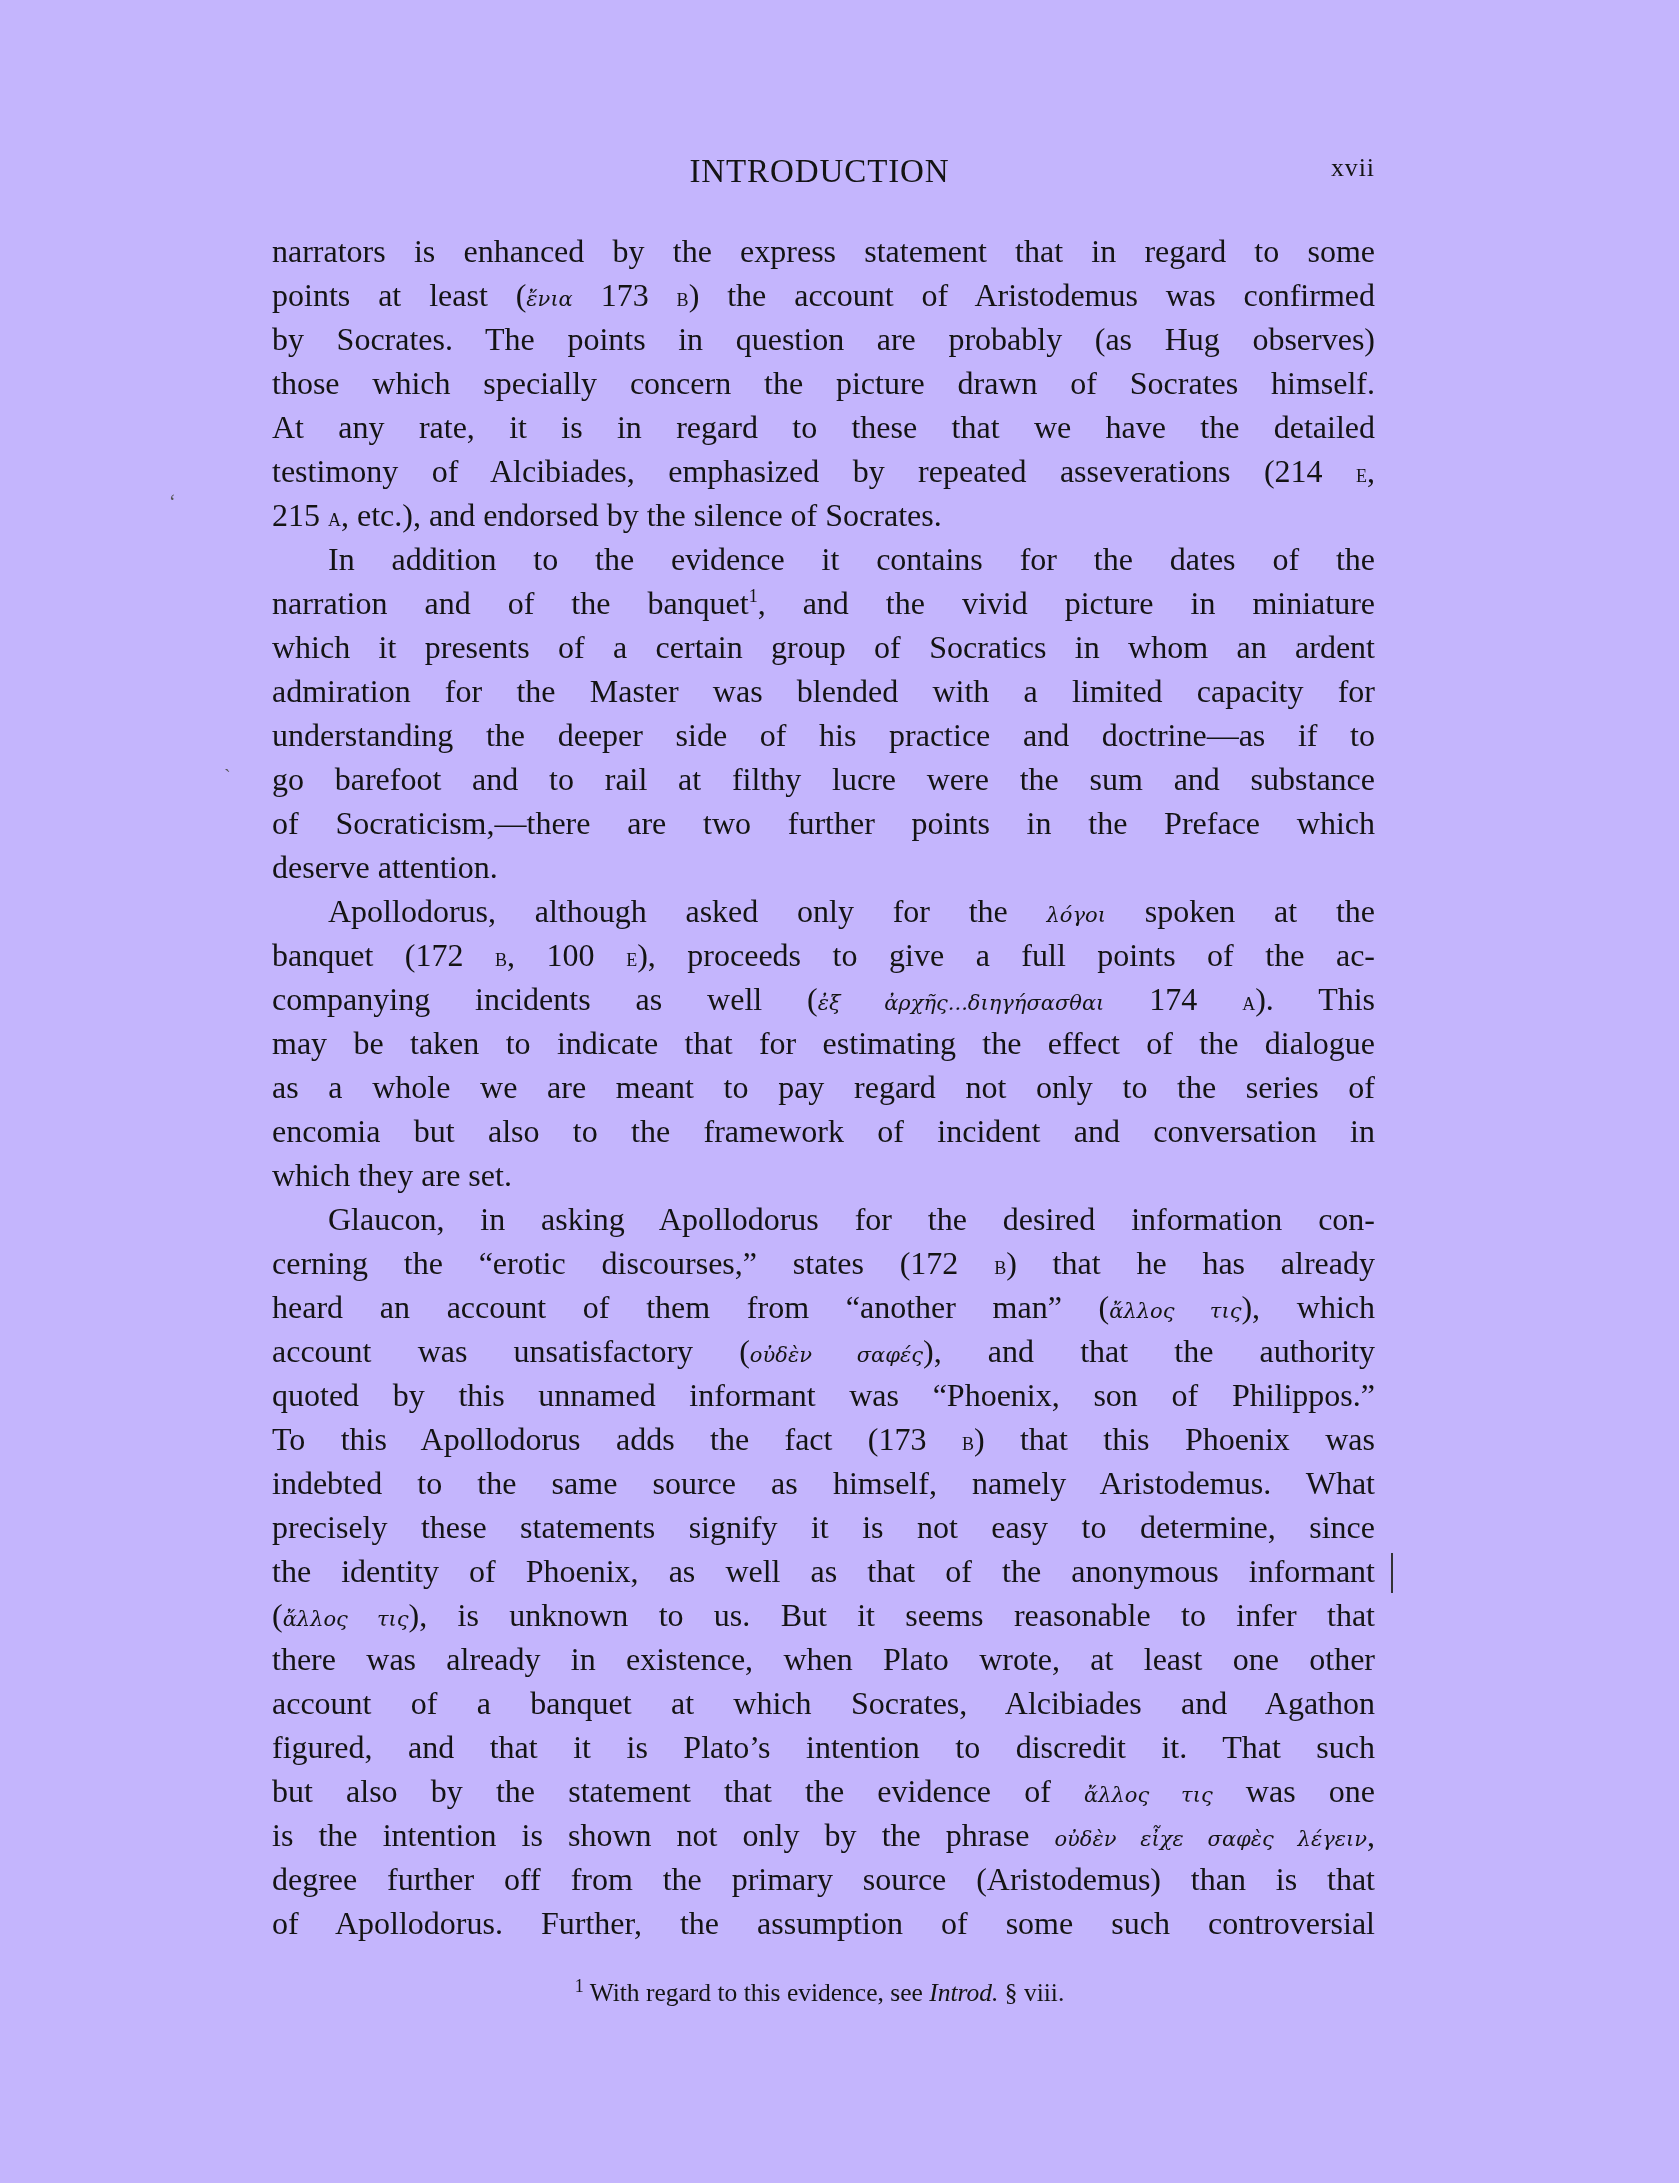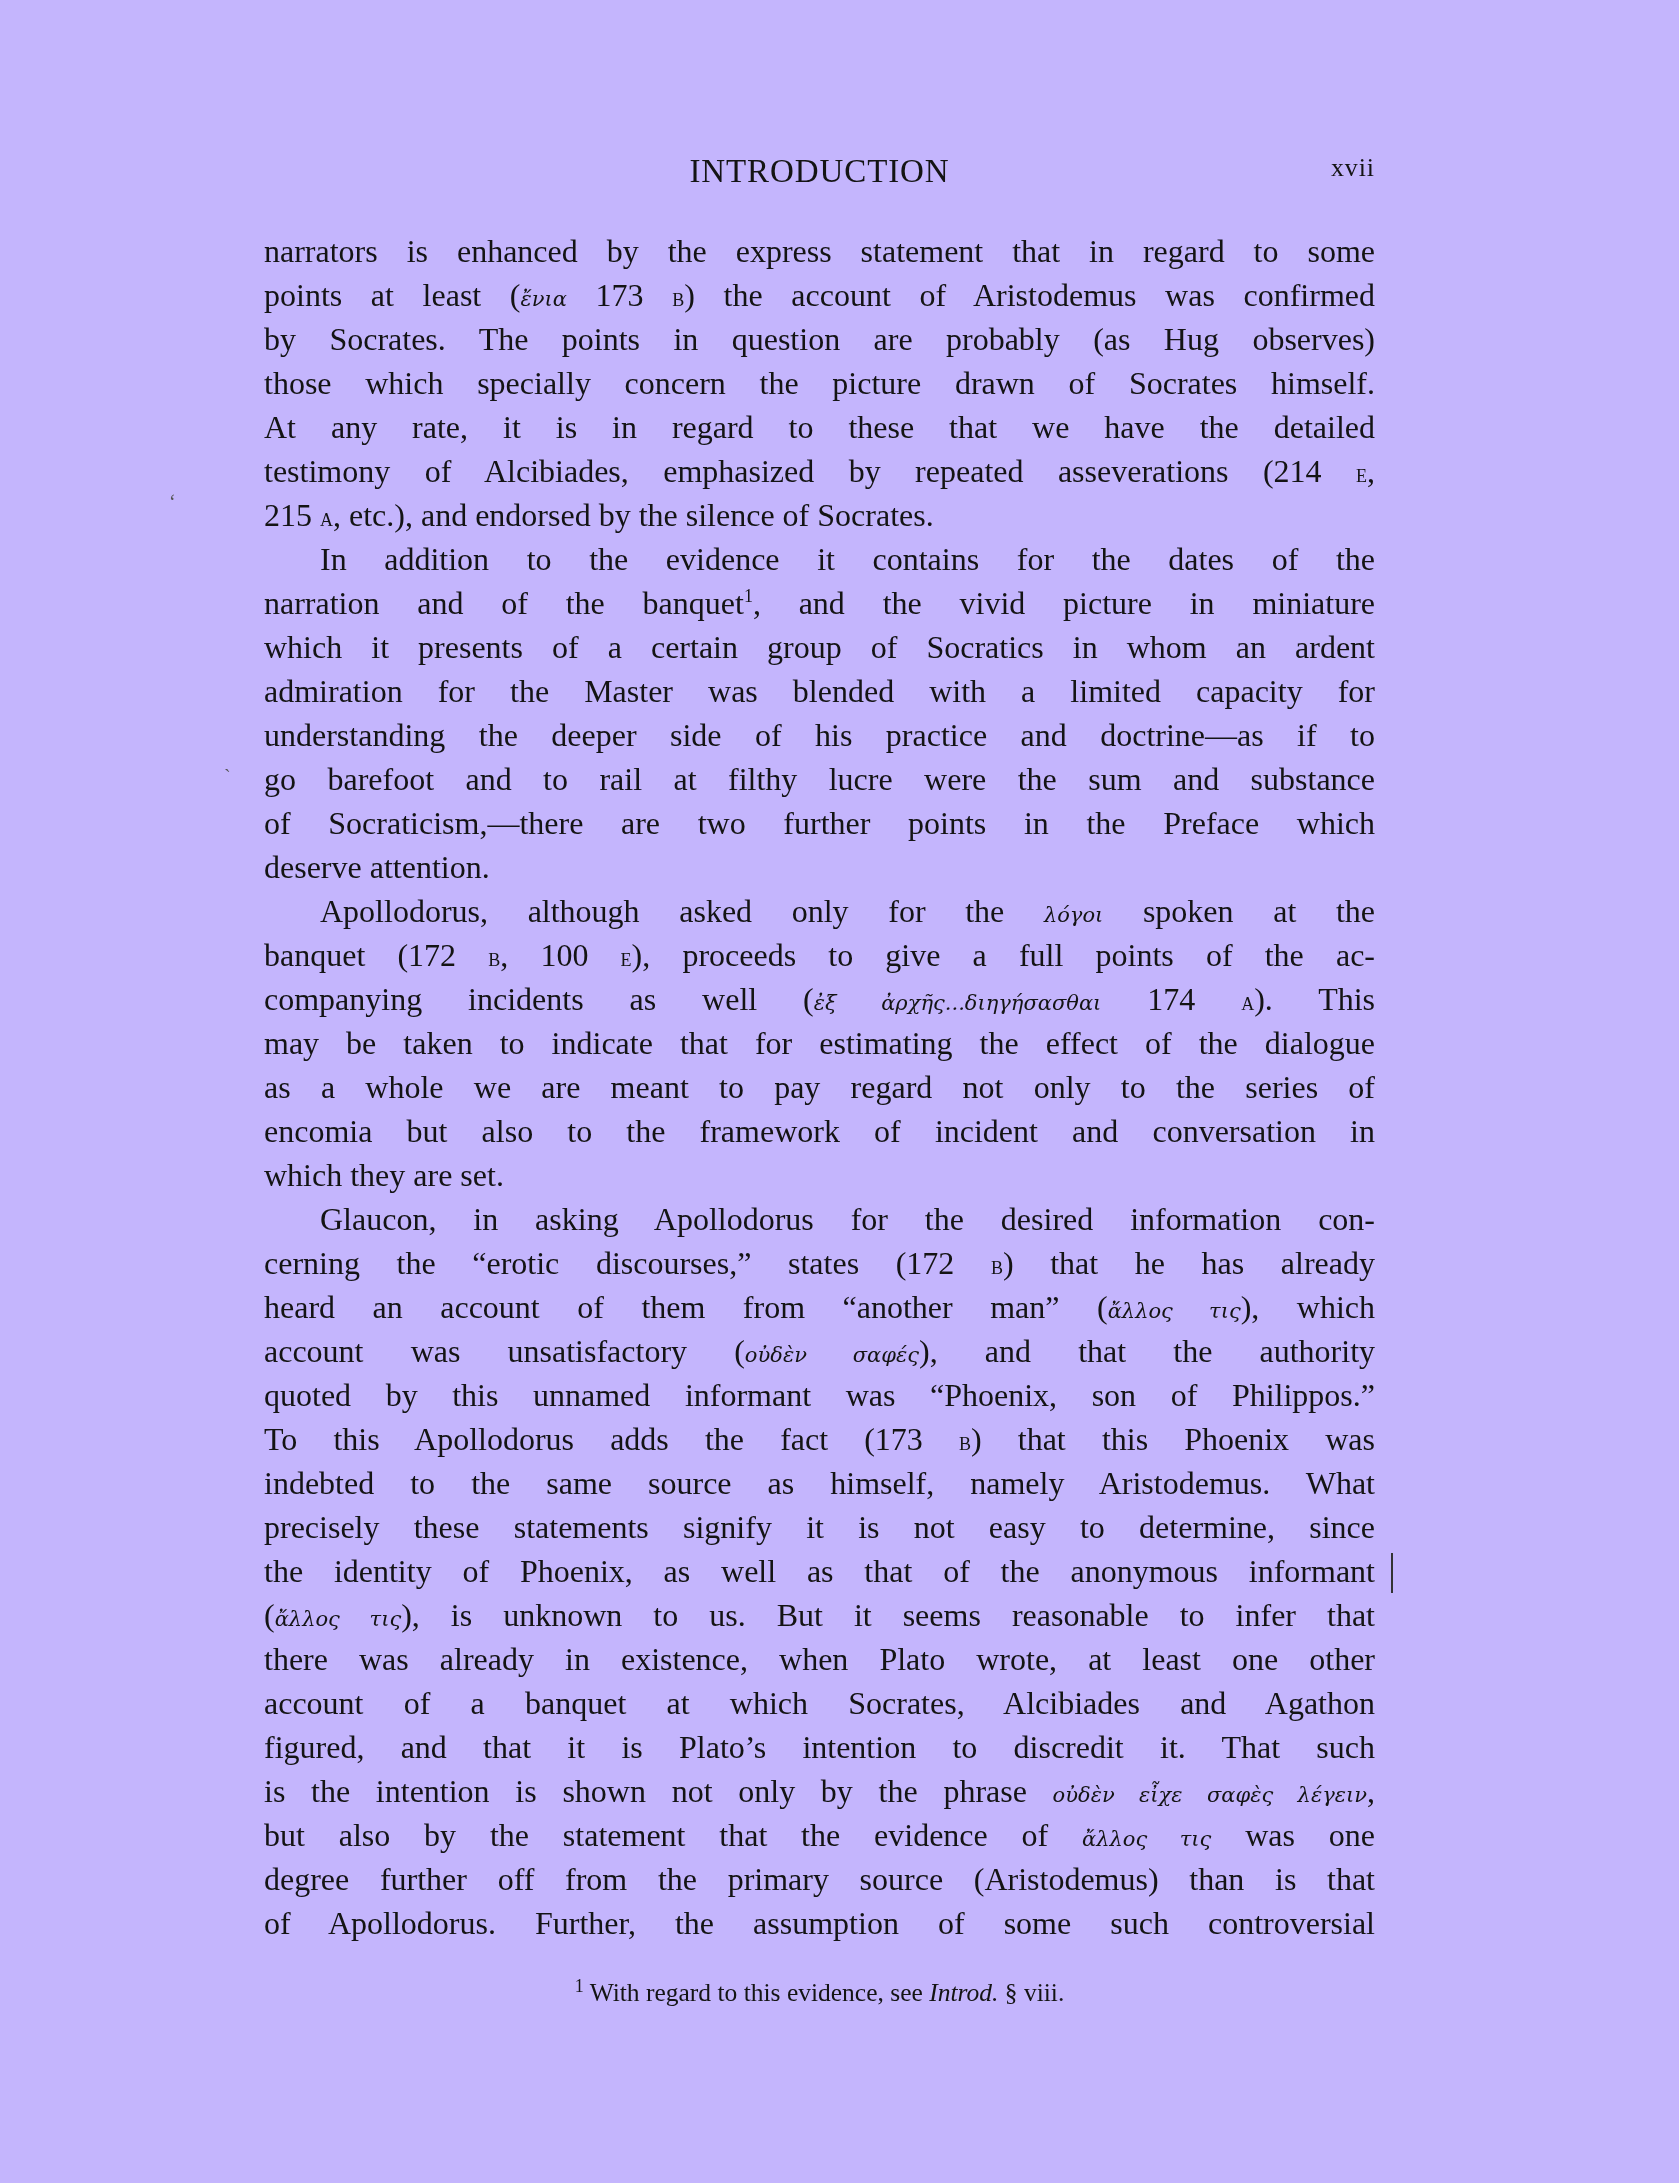--- a/index.html
+++ b/index.html
@@ -5,21 +5,21 @@
     html, body { margin: 0; padding: 0; background: #ffffff; }
     body { width: 1679px; height: 2184px; position: relative; overflow: hidden;
            font-family: "Liberation Serif", "DejaVu Serif", serif; color: #141414; }
     .page { position: absolute; left: 0; top: 0; width: 1679px; height: 2184px; background: #c4b5fd; }
     .running-head { position: absolute; top: 153px; left: 264px; width: 1111px; height: 40px; }
     .running-head .title { position: absolute; left: 0; right: 0; text-align: center;
            font-size: 33px; letter-spacing: 0.9px; }
     .running-head .folio { position: absolute; right: 0; top: 0; font-size: 26px; letter-spacing: 0.9px; }
     .body-text { position: absolute; left: 264px; top: 229px; width: 1111px; }
     .line { display: block; height: 44px; line-height: 44px; font-size: 32px;
-            text-align: justify; text-align-last: justify; white-space: nowrap; overflow: visible; }
+            text-align: justify; text-align-last: justify; white-space: nowrap; overflow: visible; margin-left: 8px; }
     .line.last { text-align-last: left; }
     .line.indent { padding-left: 56px; }
     .greek { font-style: italic; font-family: "DejaVu Serif", "Liberation Serif", serif; font-size: 21px; }
     .sc { font-variant: small-caps; font-size: 25.5px; }
     .sup { font-size: 18px; vertical-align: super; line-height: 0; }
     .footnote { position: absolute; top: 1978px; left: 264px; width: 1111px; text-align: center;
                 font-size: 25.5px; }
     .footnote .it { font-style: italic; }
     .margin-mark { position: absolute; font-size: 20px; color: #555; }
     .margin-bar { position: absolute; left: 1391px; top: 1553px; width: 1.8px; height: 40px; background: #333; }
@@ -62,22 +62,22 @@
       <div class="line"><span>account was unsatisfactory (</span><span class="greek">οὐδὲν σαφές</span><span>), and that the authority</span></div>
       <div class="line"><span>quoted by this unnamed informant was “Phoenix, son of Philippos.”</span></div>
       <div class="line"><span>To this Apollodorus adds the fact (173 </span><span class="sc">b</span><span>) that this Phoenix was</span></div>
       <div class="line"><span>indebted to the same source as himself, namely Aristodemus.  What</span></div>
       <div class="line"><span>precisely these statements signify it is not easy to determine, since</span></div>
       <div class="line"><span>the identity of Phoenix, as well as that of the anonymous informant</span></div>
       <div class="line"><span>(</span><span class="greek">ἄλλος τις</span><span>), is unknown to us.  But it seems reasonable to infer that</span></div>
       <div class="line"><span>there was already in existence, when Plato wrote, at least one other</span></div>
       <div class="line"><span>account of a banquet at which Socrates, Alcibiades and Agathon</span></div>
       <div class="line"><span>figured, and that it is Plato’s intention to discredit it.  That such</span></div>
+      <div class="line"><span>but also by the statement that the evidence of </span><span class="greek">ἄλλος τις</span><span> was one</span></div>
       <div class="line"><span>is the intention is shown not only by the phrase </span><span class="greek">οὐδὲν εἶχε σαφὲς λέγειν</span><span>,</span></div>
-      <div class="line"><span>but also by the statement that the evidence of </span><span class="greek">ἄλλος τις</span><span> was one</span></div>
       <div class="line"><span>degree further off from the primary source (Aristodemus) than is that</span></div>
       <div class="line"><span>of Apollodorus.  Further, the assumption of some such controversial</span></div>
     </div>
 
   <span class="margin-mark" style="left:169px; top:491px;">‘</span>
   <span class="margin-mark" style="left:224px; top:766px;">`</span>
   <div class="margin-bar"></div>
 
   <div class="footnote">
     <span class="sup">1</span><span> With regard to this evidence, see </span><span class="it">Introd.</span><span> § viii.</span>

